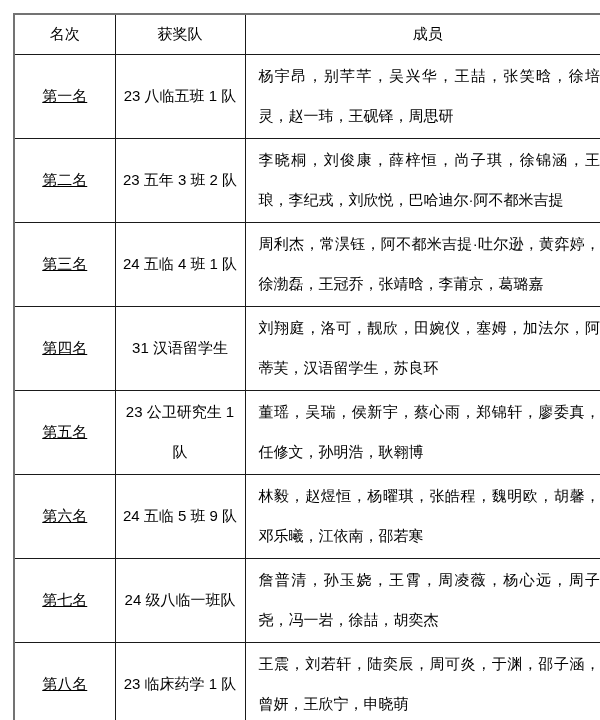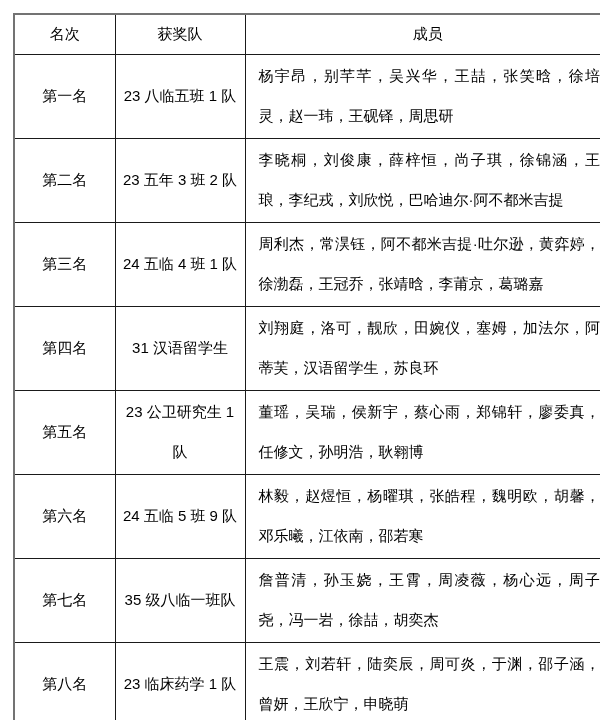--- a/index.html
+++ b/index.html
@@ -44,20 +44,21 @@
   tbody tr { height: 84px; }
 
   th {
     text-align: center;
     line-height: 20px;
   }
   td.rank {
     text-align: center;
     line-height: 22px;
     padding: 0 4px;
+    text-decoration: underline;
   }
   td.team {
     text-align: center;
     line-height: 40px;
     padding: 0 6px;
   }
   td.members {
     text-align: justify;
     line-height: 40px;
     padding: 0 10px 0 13px;
@@ -112,21 +113,21 @@
   </tr>
 
   <tr>
     <td class="rank">第六名</td>
     <td class="team">24 五临 5 班 9 队</td>
     <td class="members">林毅，赵煜恒，杨曜琪，张皓程，魏明欧，胡馨，邓乐曦，江依南，邵若寒</td>
   </tr>
 
   <tr>
     <td class="rank">第七名</td>
-    <td class="team">35 级八临一班队</td>
+    <td class="team">24 级八临一班队</td>
     <td class="members">詹普清，孙玉娆，王霄，周凌薇，杨心远，周子尧，冯一岩，徐喆，胡奕杰</td>
   </tr>
 
   <tr>
     <td class="rank">第八名</td>
     <td class="team">23 临床药学 1 队</td>
     <td class="members">王震，刘若轩，陆奕辰，周可炎，于渊，邵子涵，曾妍，王欣宁，申晓萌</td>
   </tr>
 </tbody>
   </table>

